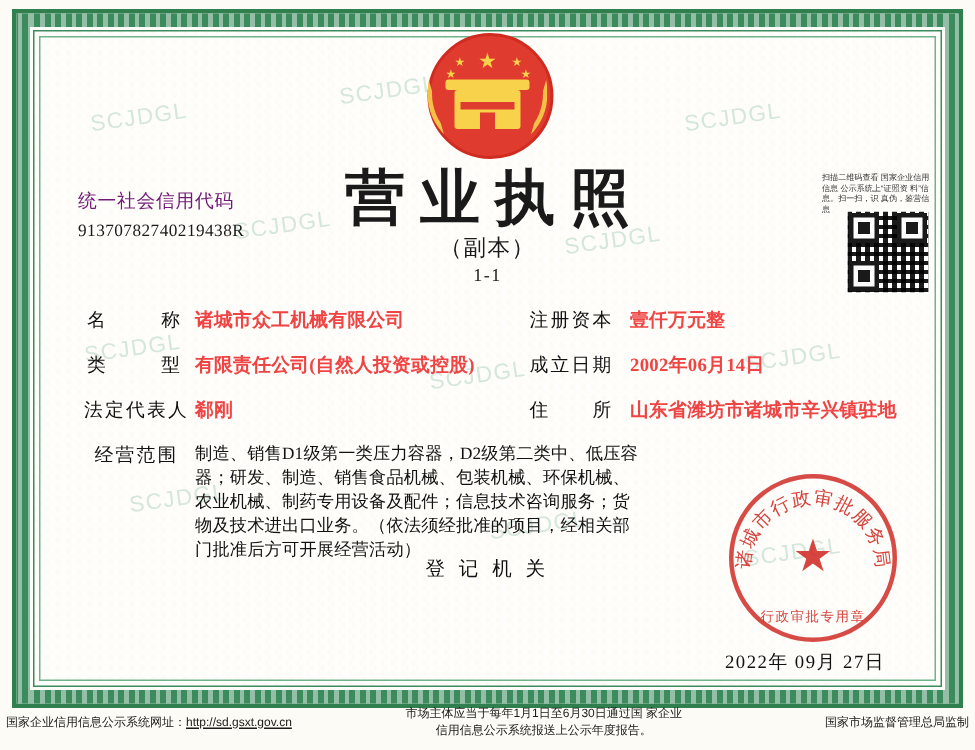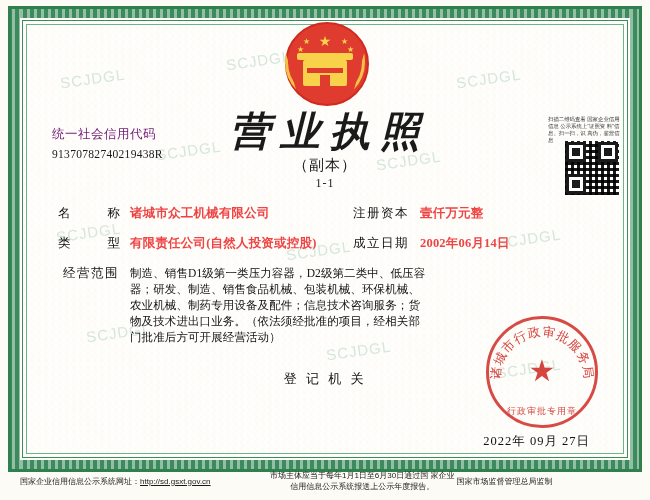--- a/index.html
+++ b/index.html
@@ -159,21 +159,20 @@
     position: absolute;
     left: 0; right: 0;
     top: 104px;
     text-align: center;
     font-size: 40px;
     font-weight: bold;
     letter-spacing: 10px;
     color: #1a1a1a;
     font-family: "Liberation Serif", "DejaVu Serif", serif;
     text-indent: 10px;
-    font-style: italic;
   }
   .subtitle {
     position: absolute;
     left: 0; right: 0;
     top: 156px;
     text-align: center;
     font-size: 15px;
     color: #1a1a1a;
     letter-spacing: 1px;
   }
@@ -359,29 +358,29 @@
   }
   
   .footer {
     position: absolute;
     left: 0; right: 0;
     bottom: 6px;
     height: 26px;
     display: flex;
     align-items: center;
     justify-content: space-between;
-    padding: 0 20px;
+    padding: 0 4px;
     box-sizing: border-box;
     font-family: "Liberation Sans", sans-serif;
     font-size: 8px;
     color: #1a1a1a;
   }
   .footer .f-left { width: 250px; line-height: 11px; }
   .footer .f-center { width: 190px; text-align: center; line-height: 11px; }
-  .footer .f-right { width: 175px; text-align: left; line-height: 11px; }
+  .footer .f-right { width: 175px; text-align: right; line-height: 11px; }
   .footer .url { text-decoration: underline; }
 </style>
 </head>
 <body>
 
 <div class="license">
 
   <div class="border-outer"></div>
   <div class="border-guilloche"></div>
   <div class="border-inner"></div>
@@ -454,20 +453,30 @@
       <div class="col-left">
         <span class="lbl">类　　型</span>
         <span class="val">有限责任公司(自然人投资或控股)</span>
       </div>
       <div class="col-right">
         <span class="lbl tight">成立日期</span>
         <span class="val">2002年06月14日</span>
       </div>
     </div>
 
+    <div class="row">
+      <div class="col-left">
+        <span class="lbl tight">法定代表人</span>
+        <span class="val">郗刚</span>
+      </div>
+      <div class="col-right">
+        <span class="lbl tight">住　　所</span>
+        <span class="val">山东省潍坊市诸城市辛兴镇驻地</span>
+      </div>
+    </div>
 
     <div class="scope-row">
       <span class="lbl tight">经营范围</span>
       <span class="scope-text">制造、销售D1级第一类压力容器，D2级第二类中、低压容器；研发、制造、销售食品机械、包装机械、环保机械、农业机械、制药专用设备及配件；信息技术咨询服务；货物及技术进出口业务。（依法须经批准的项目，经相关部门批准后方可开展经营活动）</span>
     </div>
 
   </div>
 
   <div class="seal">
     <div class="ring"></div>

